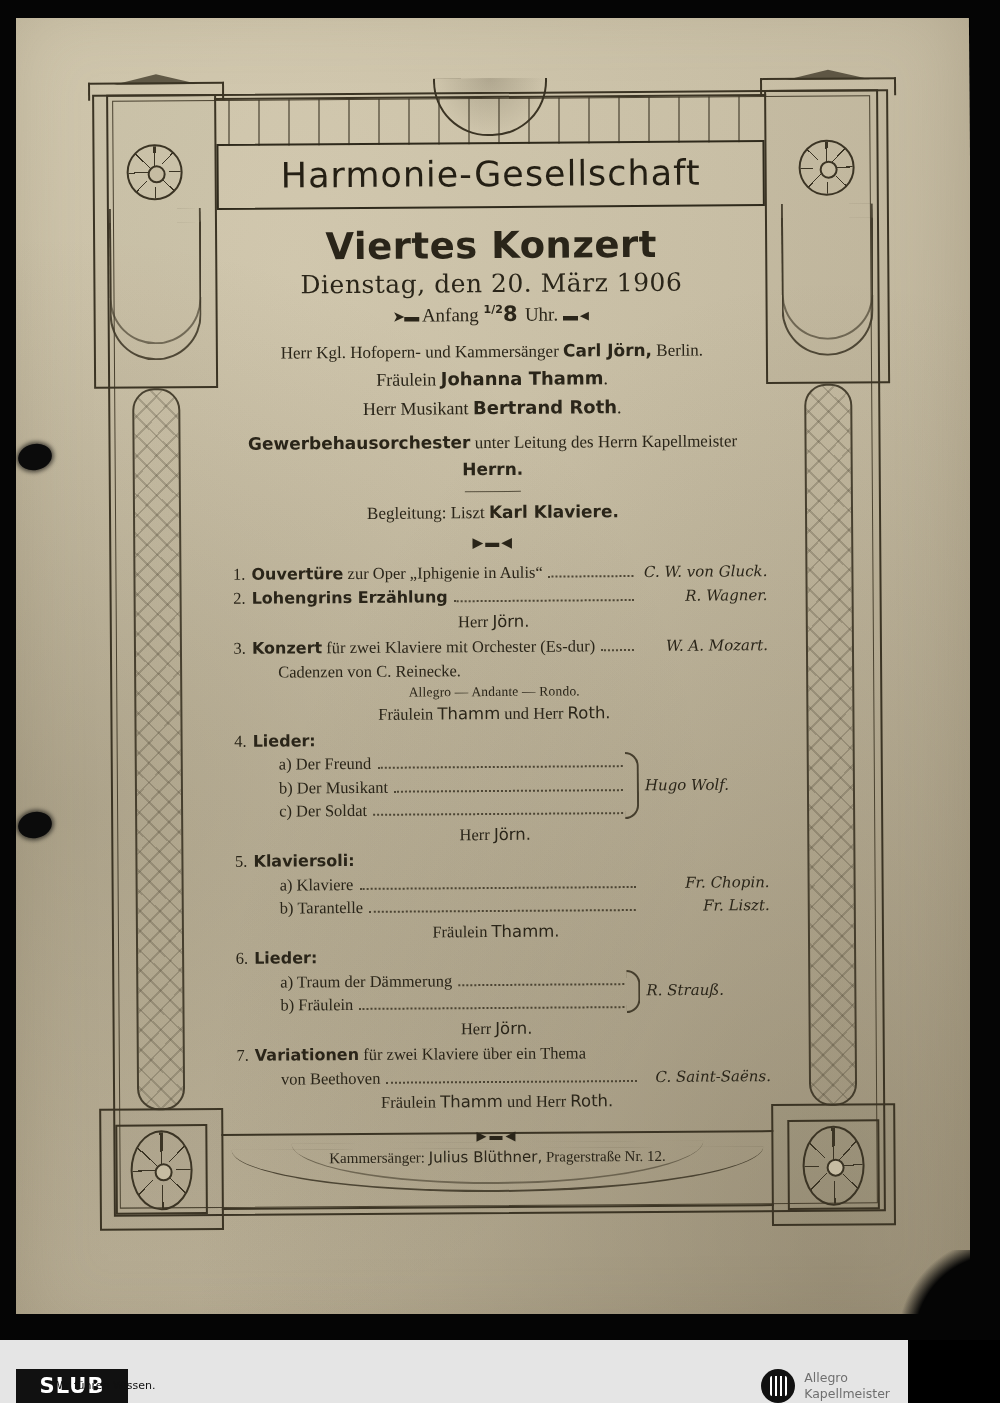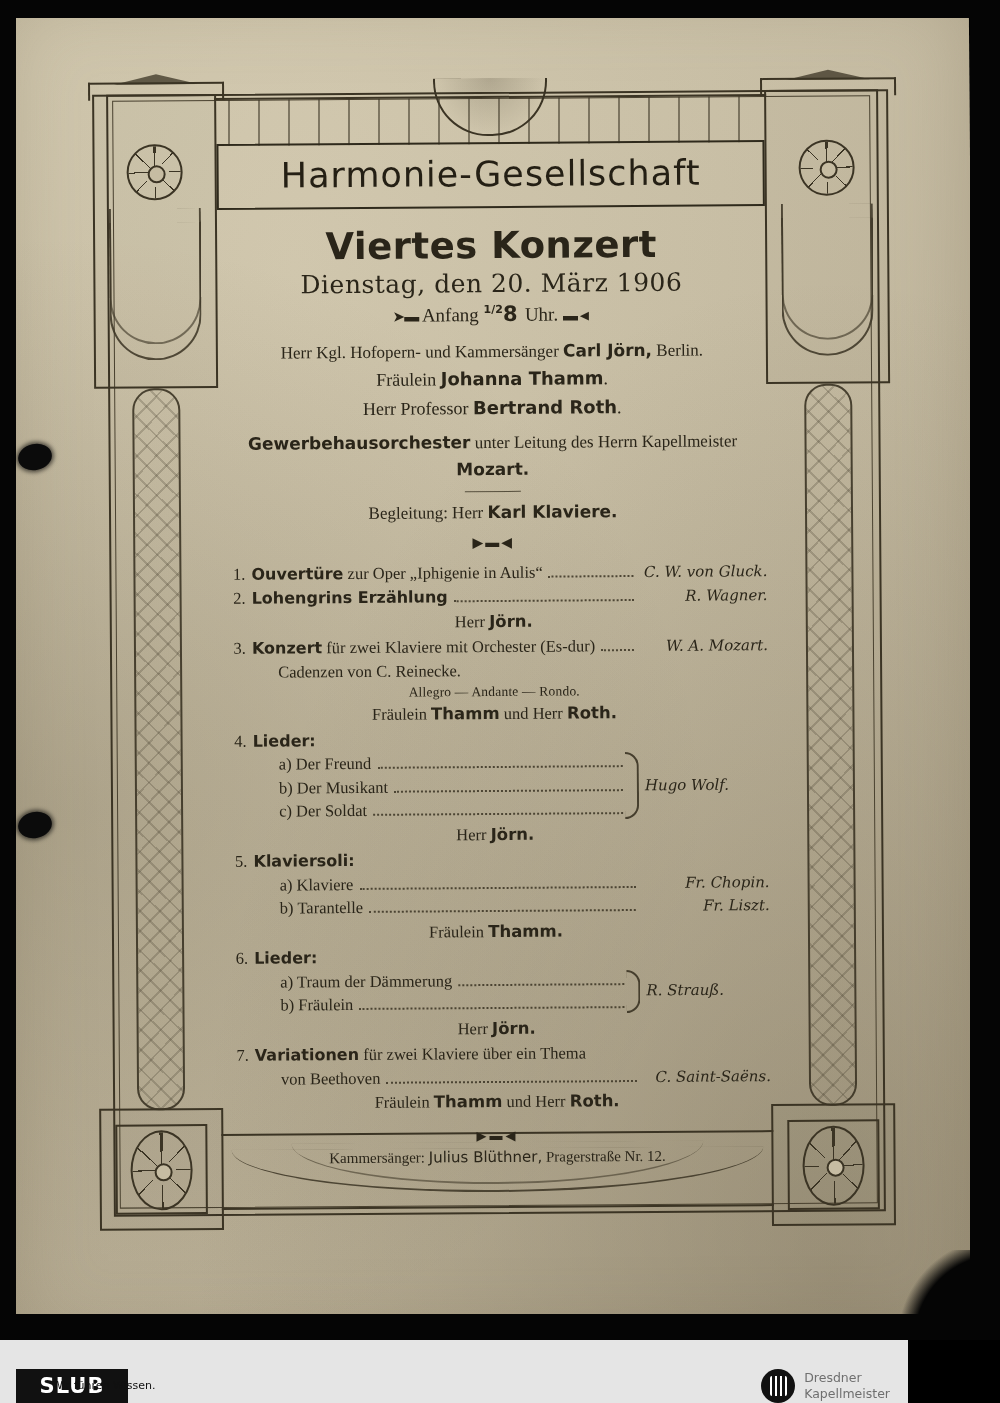--- a/index.html
+++ b/index.html
@@ -297,21 +297,21 @@
   }
   .comp {
     font-style: italic;
     font-family: "DejaVu Serif", serif;
     font-size: 15px;
     text-align: right;
     width: 128px;
     flex: 0 0 auto;
   }
   .perfline { text-align: center; margin: 1px 0 2px; }
-  .perfline b { font-family: "DejaVu Sans", sans-serif; font-weight: bold;}
+  .perfline b { font-family: "DejaVu Sans", sans-serif; font-weight: normal;}
   .tempi { text-align:center; font-size: 13.5px; letter-spacing:.2px;}
   .subline { padding-left: 58px; }
   .brace-group { position: relative; }
   .brace {
     position: absolute;
     right: 130px;
     top: 2px;
     bottom: 2px;
     width: 12px;
     border: 2px solid #3b3424;
@@ -445,28 +445,28 @@
       </div>
 
       <div class="perf">
         <div>
           <span>Herr Kgl. Hofopern- und Kammersänger </span><b>Carl Jörn,</b><span> Berlin.</span>
         </div>
         <div class="perf-big">
           <span>Fräulein </span><b>Johanna Thamm</b><span>.</span>
         </div>
         <div class="perf-big">
-          <span>Herr Professor </span><b>Bertrand Roth</b><span>.</span>
+          <span>Herr Musikant </span><b>Bertrand Roth</b><span>.</span>
         </div>
         <div style="margin-top:6px">
-          <b>Gewerbehausorchester</b><span> unter Leitung des Herrn Kapellmeister </span><b>Mozart.</b>
+          <b>Gewerbehausorchester</b><span> unter Leitung des Herrn Kapellmeister </span><b>Herrn.</b>
         </div>
         <div class="rule-short"></div>
         <div>
-          <span>Begleitung: Herr </span><b>Karl Klaviere.</b>
+          <span>Begleitung: Liszt </span><b>Karl Klaviere.</b>
         </div>
       </div>
 
       <div class="dingbat">▶▬◀</div>
 
       <div id="program">
 
         <div class="item">
           <div class="row">
             <span class="num">1.</span>
@@ -597,17 +597,17 @@
 </div>
 
 <div id="bottom-bar">
   <div class="slub">
     <div class="slub-mark">SLUB</div>
     <div class="slub-tag">Wir führen Wissen.</div>
   </div>
   <div class="dphil">
     <div class="dphil-logo"></div>
     <div class="dphil-text">
-      <div>Dresdner</div>
+      <div>Allegro</div>
       <div>Kapellmeister</div>
     </div>
   </div>
 </div>
 
 </body></html>

